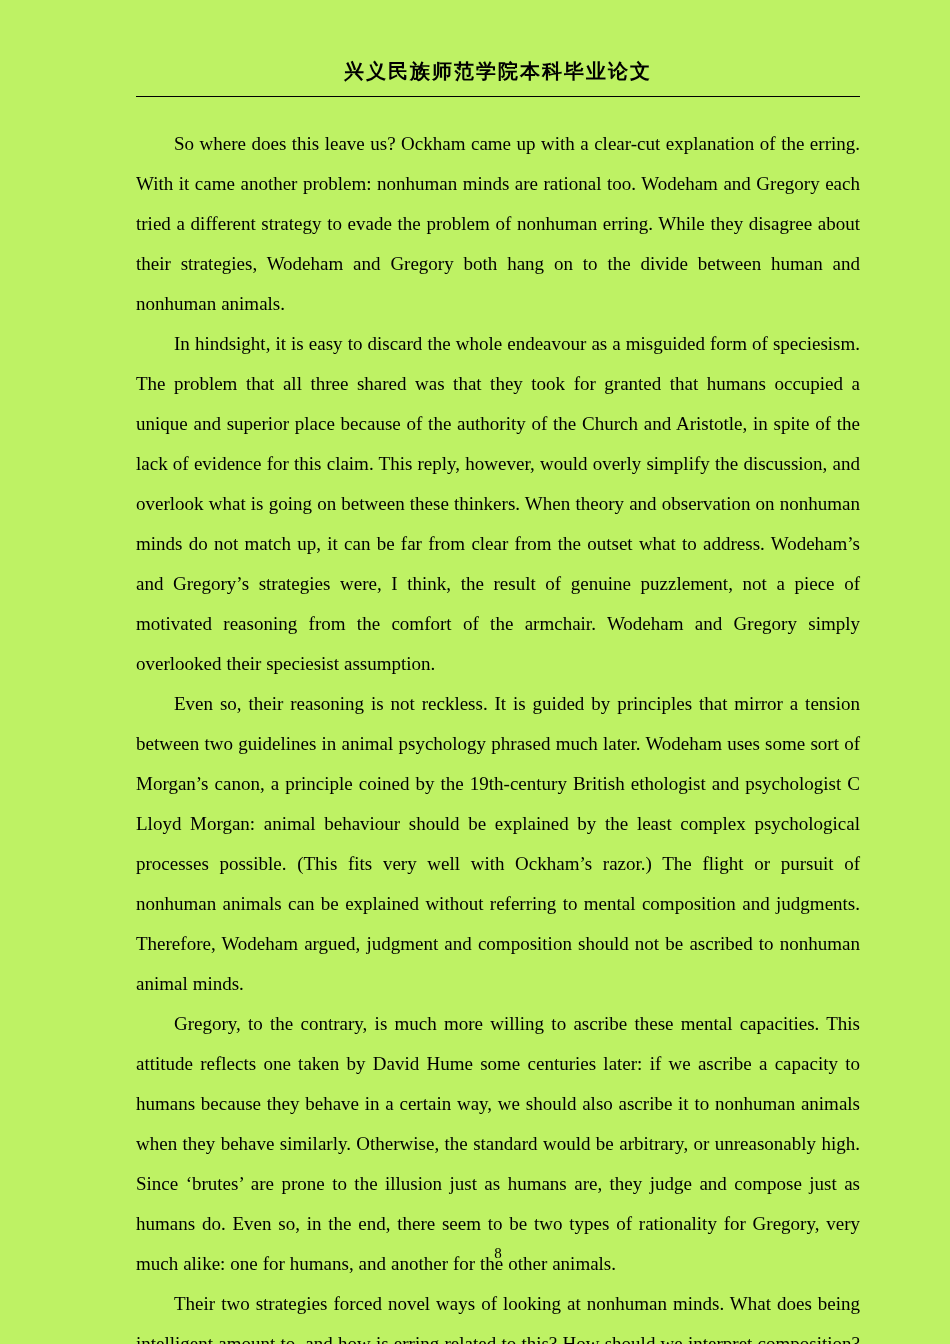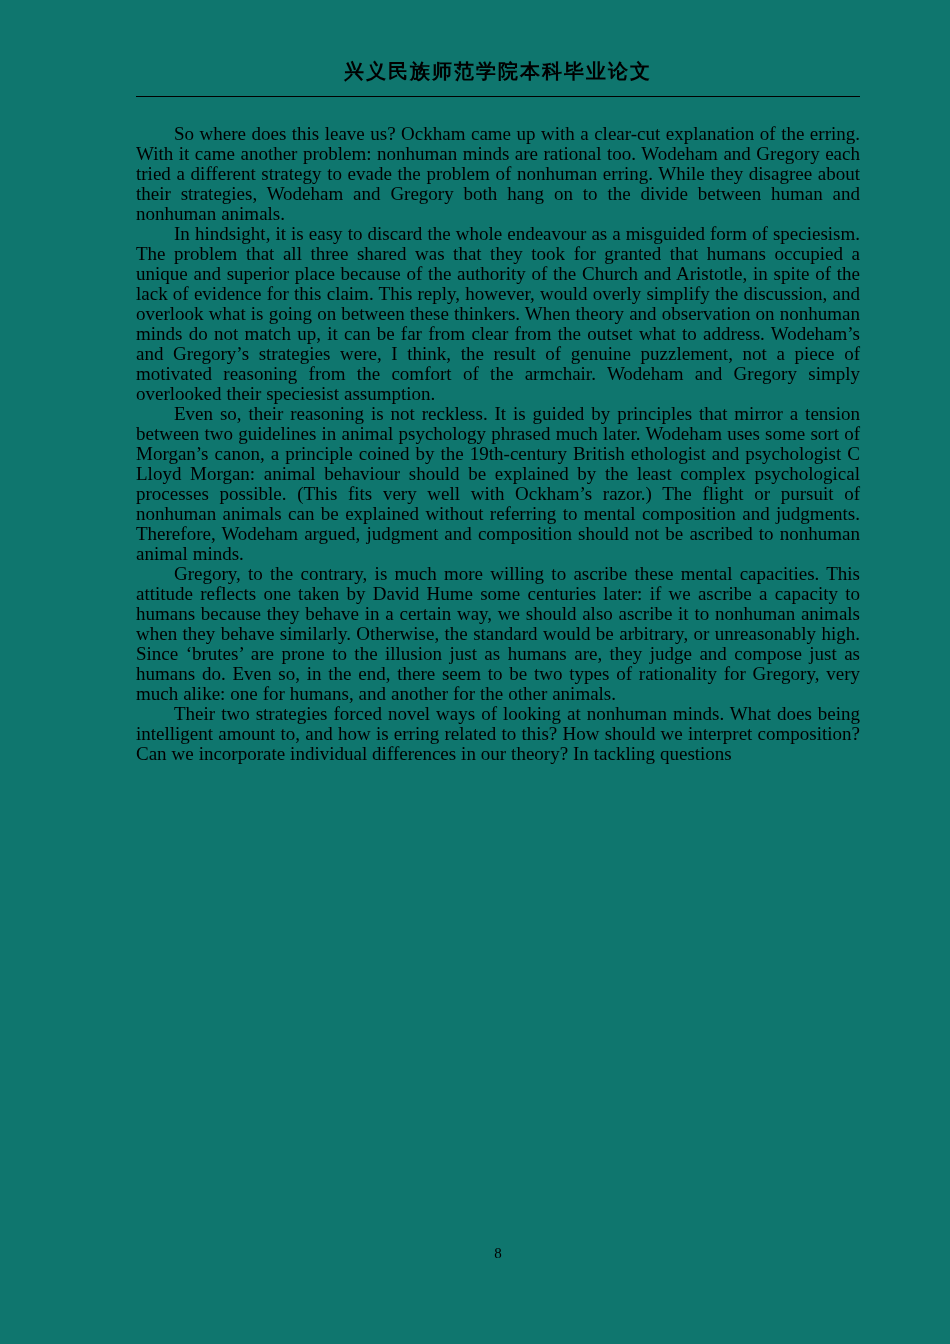--- a/index.html
+++ b/index.html
@@ -6,21 +6,21 @@
   html, body {
     margin: 0;
     padding: 0;
     background: #ffffff;
   }
 
   .page {
     position: relative;
     width: 950px;
     height: 1344px;
-    background: #0f766e;
+    background: #bef264;
     margin: 0 auto;
     overflow: hidden;
     box-sizing: border-box;
   }
 
   
   .page-header {
     position: absolute;
     left: 136px;
     top: 58px;
@@ -51,21 +51,21 @@
   .body-block {
     position: absolute;
     left: 136px;
     top: 124px;
     width: 724px;
   }
 
   .para {
     font-family: "Liberation Serif", "DejaVu Serif", serif;
     font-size: 19px;
-    line-height: 20px;
+    line-height: 40px;
     color: #000000;
     text-align: justify;
     text-justify: inter-word;
     text-indent: 38px;
     margin: 0;
     -webkit-hyphens: none;
     hyphens: none;
     word-spacing: 0.2px;
   }
 

